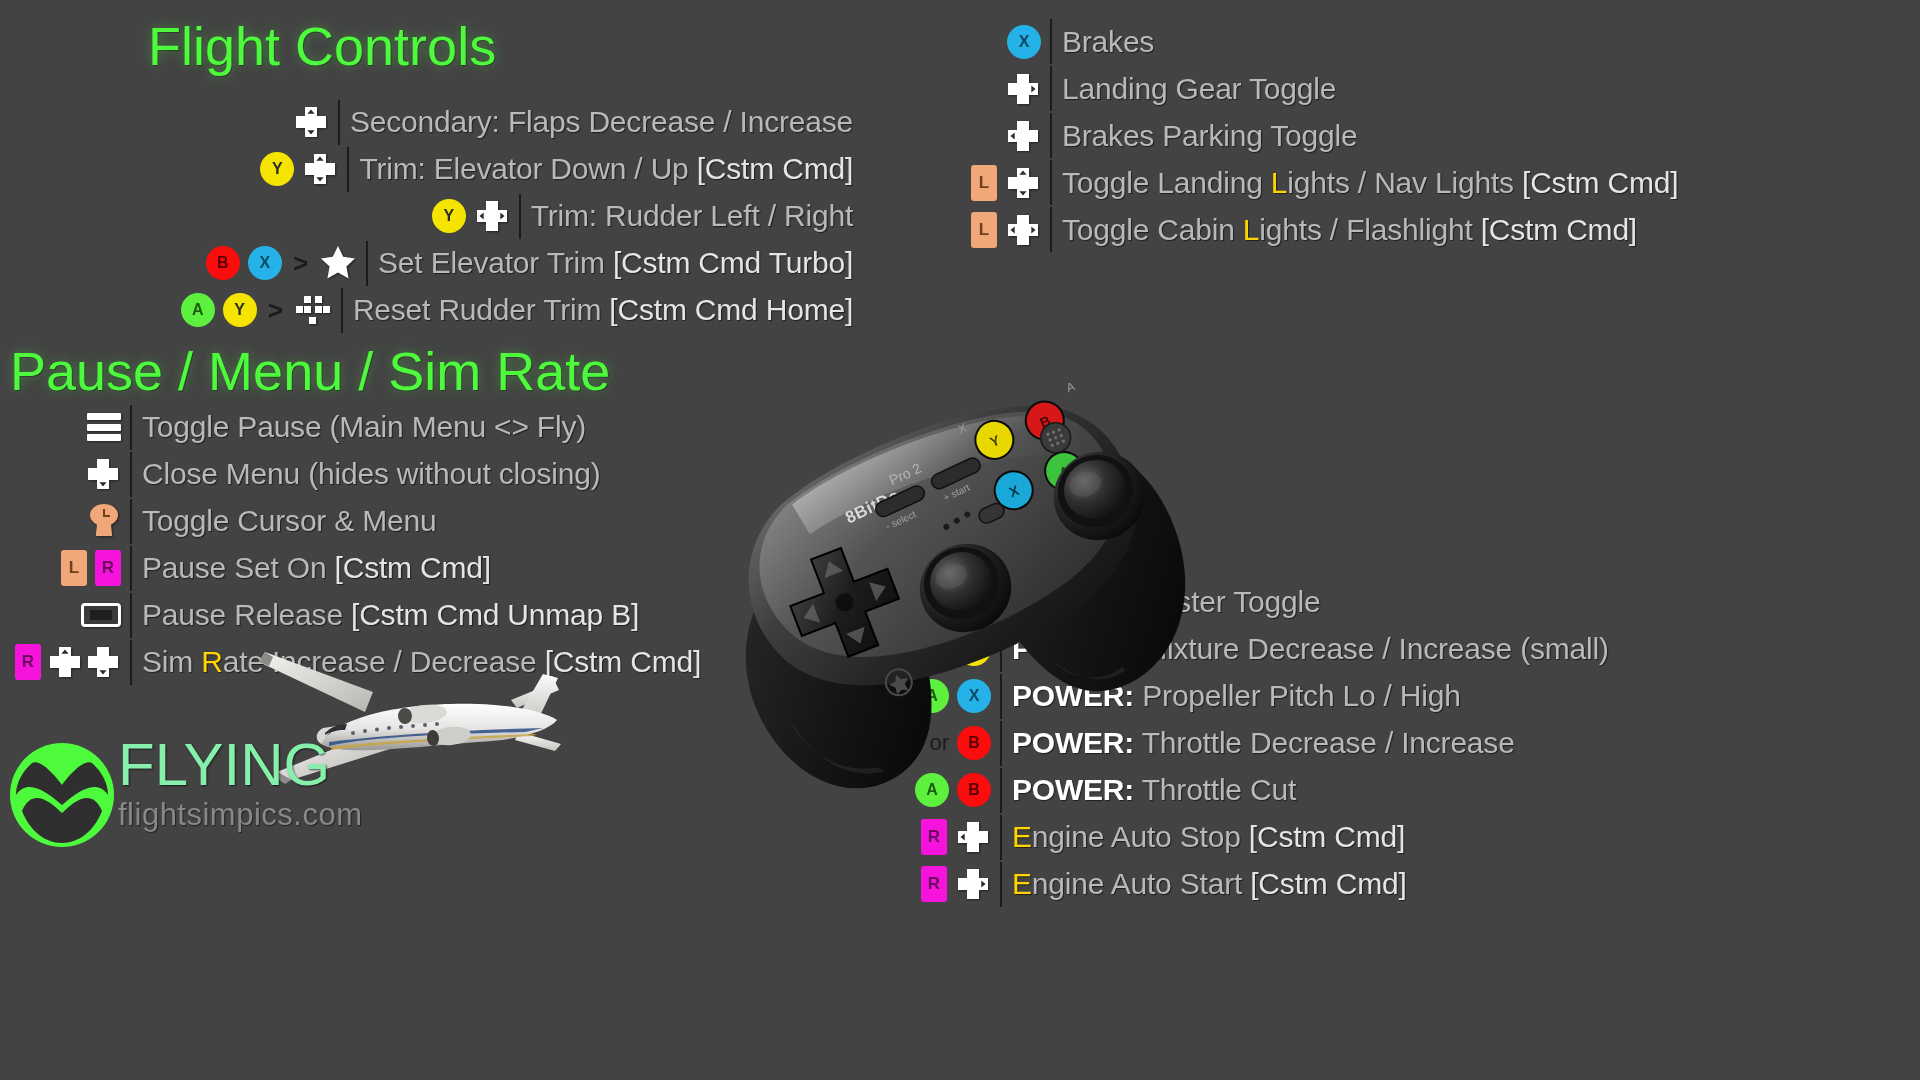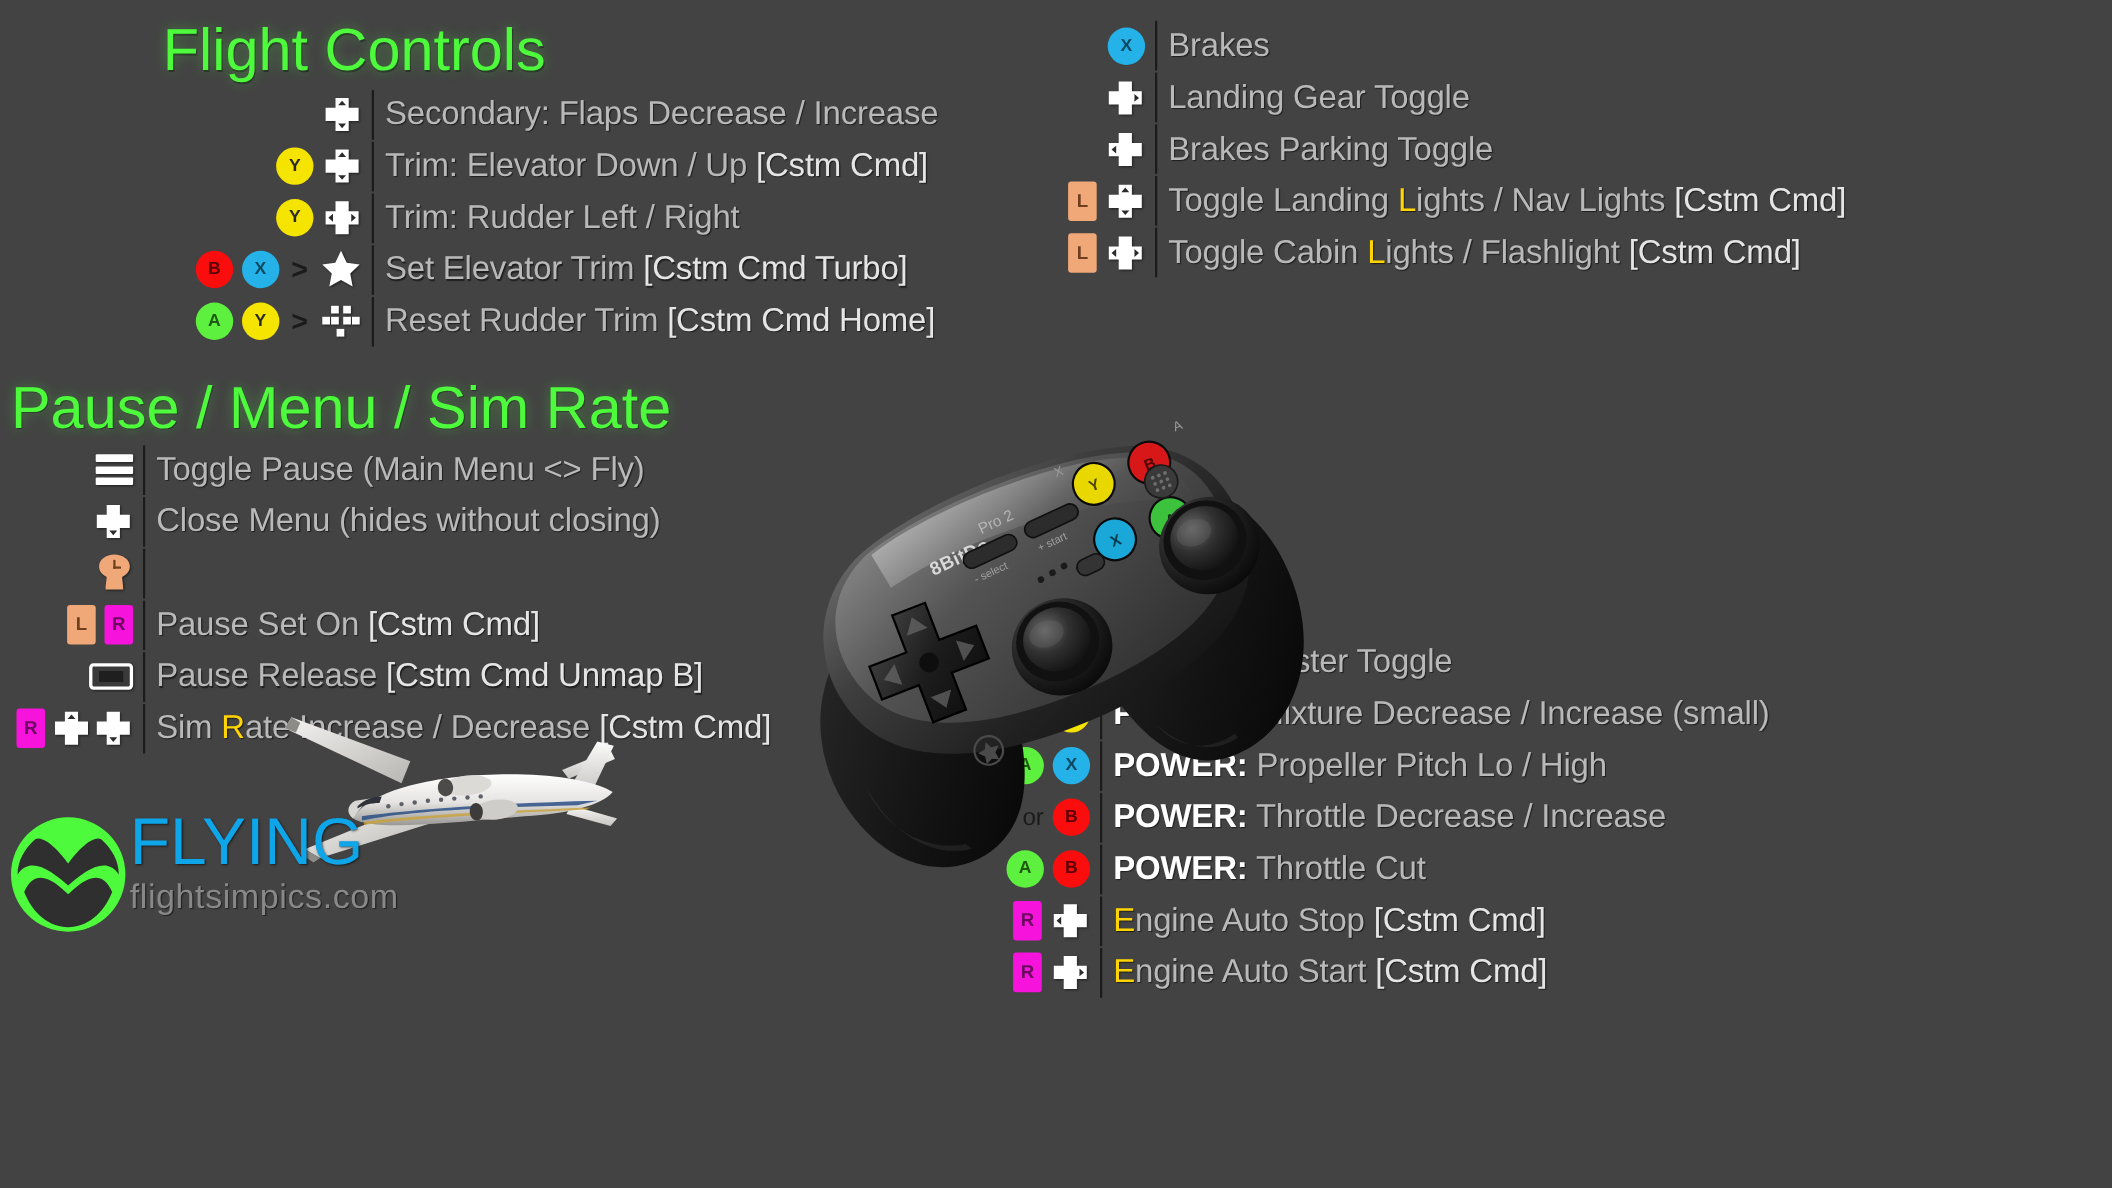--- a/index.html
+++ b/index.html
@@ -110,21 +110,21 @@
           display:flex; align-items:center; justify-content:center; }
   .wide i { width:22px; height:10px; background:#1f1f1f; display:block; }
 
   
   .dotgrid { width:38px; height:38px; flex:0 0 auto;
              filter:drop-shadow(1px 1px 1px rgba(0,0,0,.5)); }
 
   
   #flight-controls { position:absolute; left:148px; top:18px; }
   #flight-controls .sec-title { width:690px; }
-  #flight-controls .rows { margin-top:6px; }
+  #flight-controls .rows { margin-top:24px;align-items:flex-end; }
   #flight-controls .btns { width:190px; }
 
   #brakes-lights { position:absolute; left:950px; top:10px; }
   #brakes-lights .sec-title { text-align:center; width:760px; }
   #brakes-lights .rows { margin-top:8px; }
   #brakes-lights .btns { width:100px; }
 
   #pause-menu { position:absolute; left:10px; top:320px;margin-top:23px; }
   #pause-menu .sec-title { text-align:left; }
   #pause-menu .rows { margin-top:4px; }
@@ -136,21 +136,21 @@
   #throttle .btns { width:120px; }
 
   
   #airplane { position:absolute; left:225px; top:640px; width:375px; height:200px; }
 
   
   #brand { position:absolute; left:8px; top:735px; display:flex; align-items:flex-start; }
   #brand .xlogo { width:108px; height:108px; flex:0 0 auto; margin-top:6px; }
   #brand .btext { margin-left:2px; }
   #brand .flying {
-    font-size:60px; color:#0ea5e9; font-weight:400; letter-spacing:0px;
+    font-size:60px; color:#86efac; font-weight:400; letter-spacing:0px;
     line-height:1.0; text-shadow:1px 1px 2px rgba(0,0,0,.6);
   }
   #brand .site {
     font-size:31px; color:#888888; letter-spacing:0.5px; margin-top:2px;
     text-shadow:1px 1px 1px rgba(0,0,0,.5);
   }
 
   
   #controller { position:absolute; left:620px; top:255px; width:640px; height:620px; }
 </style>
@@ -348,20 +348,21 @@
         <span class="stick">
           <svg viewBox="0 0 34 36">
             <ellipse cx="17" cy="12" rx="14" ry="11" fill="#f0a878"></ellipse>
             <path d="M10 19c0 7-1 8-1 14h16c0-6-1-7-1-14z" fill="#f0a878"></path>
             <rect x="16" y="6" width="2" height="8" fill="#6d3f1d"></rect>
             <rect x="16" y="12" width="7" height="2" fill="#6d3f1d"></rect>
           </svg>
         </span>
       </div>
       <div class="sep"></div>
+      <div class="label"><span>Toggle Cursor &amp; Menu</span></div>
     </div>
 
     <div class="row">
       <div class="btns">
         <span class="sh L">L</span>
         <span class="sh R">R</span>
       </div>
       <div class="sep"></div>
       <div class="label"><span>Pause Set On </span><span class="cstm">[Cstm Cmd]</span></div>
     </div>

